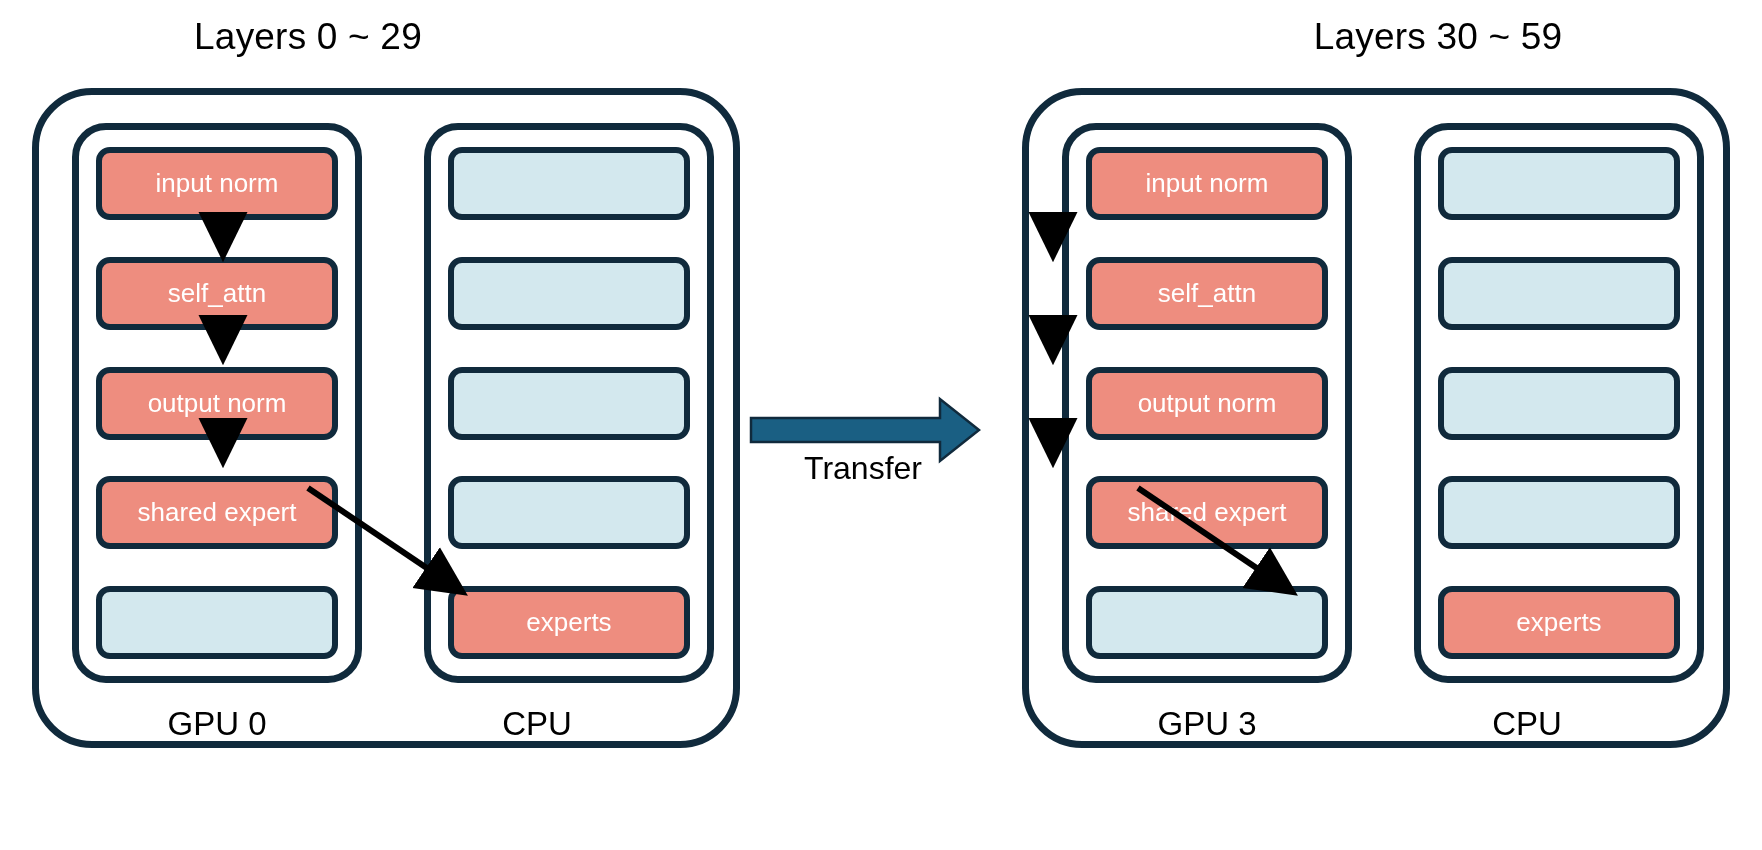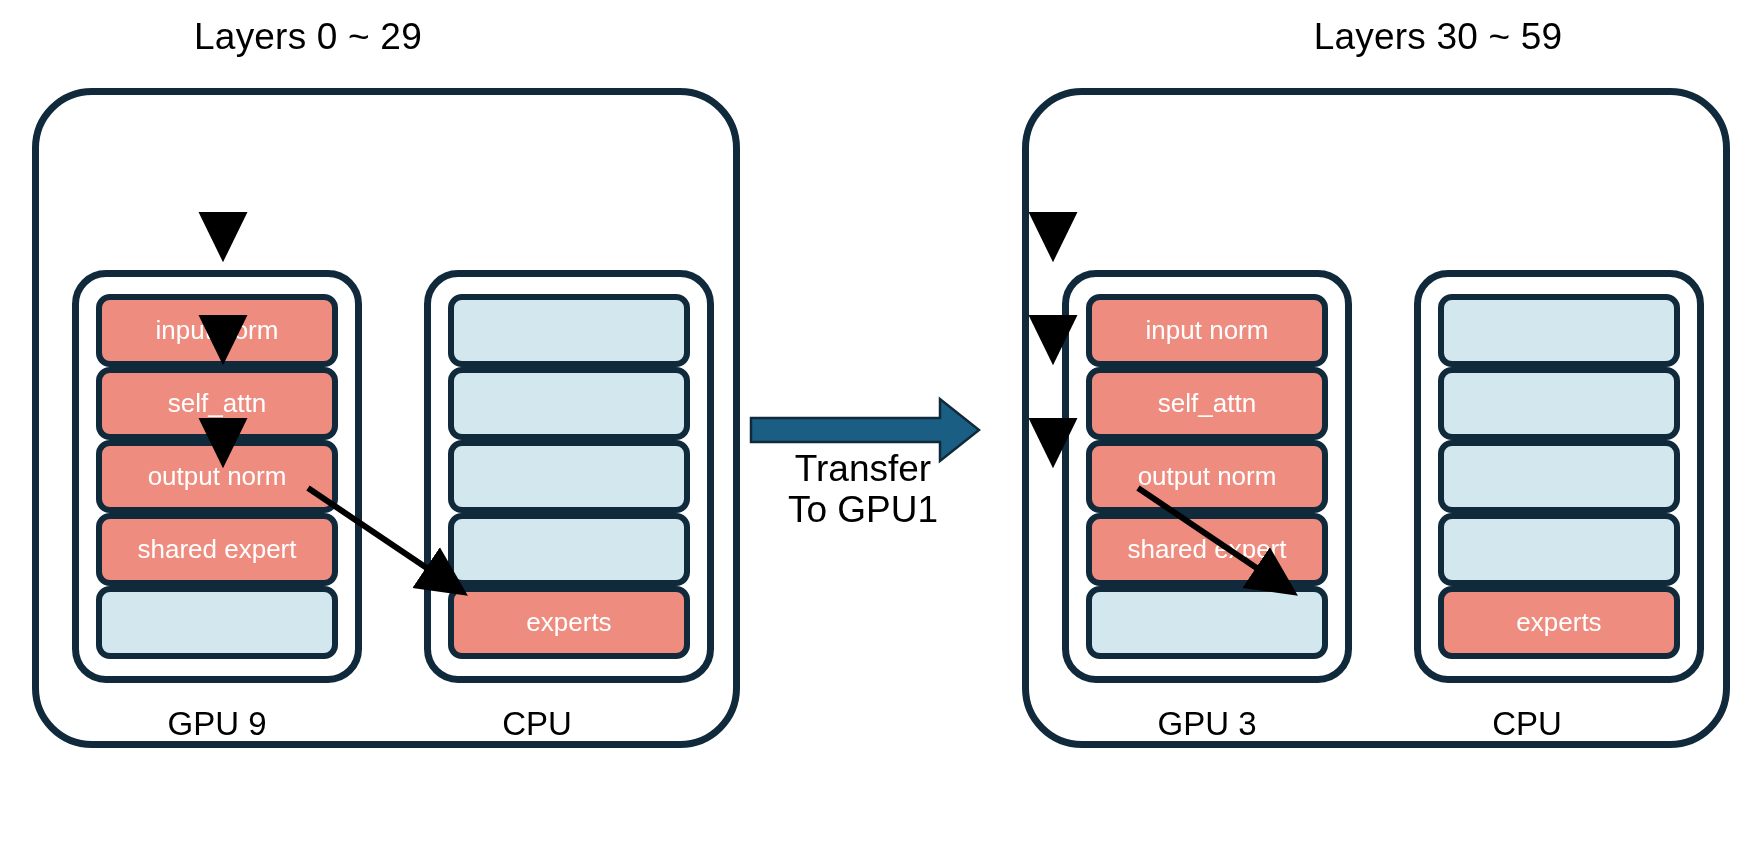--- a/index.html
+++ b/index.html
@@ -60,21 +60,20 @@
 
   .columns {
     position: absolute;
     left: 0; top: 0;
     width: 708px;
     height: 660px;
     display: flex;
     justify-content: space-between;
     padding: 28px 33px 72px 33px;
     box-sizing: border-box;
-    align-items: flex-end;
   }
 
   .column {
     width: 290px;
     border: 7px solid #102a3c;
     border-radius: 34px;
     background: #ffffff;
     box-sizing: border-box;
     padding: 17px 17px;
     display: flex;
@@ -117,21 +116,21 @@
     height: 850px;
     pointer-events: none;
   }
 
   .transfer-label {
     position: absolute;
     left: 748px;
     top: 448px;
     width: 230px;
     text-align: center;
-    font-size: 37px;
+    font-size: 32px;
     line-height: 41px;
     color: #000000;
   }
   .transfer-label div { display: block; }
 </style>
 </head>
 <body>
 
 <div id="stage">
 
@@ -151,21 +150,21 @@
 
         <div class="column">
           <div class="slot blue"></div>
           <div class="slot blue"></div>
           <div class="slot blue"></div>
           <div class="slot blue"></div>
           <div class="slot red">experts</div>
         </div>
 
       </div>
-      <div class="device-label gpu">GPU 9</div>
+      <div class="device-label gpu">GPU 0</div>
       <div class="device-label cpu">CPU</div>
     </div>
   </div>
 
   <div class="panel-group right">
     <div class="panel-title">Layers 30 ~ 59</div>
 
     <div class="device-shell">
       <div class="columns">
 
@@ -218,16 +217,15 @@
       <line x1="1138" y1="488" x2="1282" y2="585" stroke="#000000" stroke-width="6" marker-end="url(#tip-black)"></line>
     </g>
 
     <g>
       <path d="M751,418 L940,418 L940,399 L979,430 L940,461 L940,442 L751,442 Z" fill="#1a5f83" stroke="#102a3c" stroke-width="2.5" stroke-linejoin="miter"></path>
     </g>
   </svg>
 
   <div class="transfer-label">
     <div>Transfer</div>
-    <div>To GPU1</div>
   </div>
 
 </div>
 
 </body></html>

